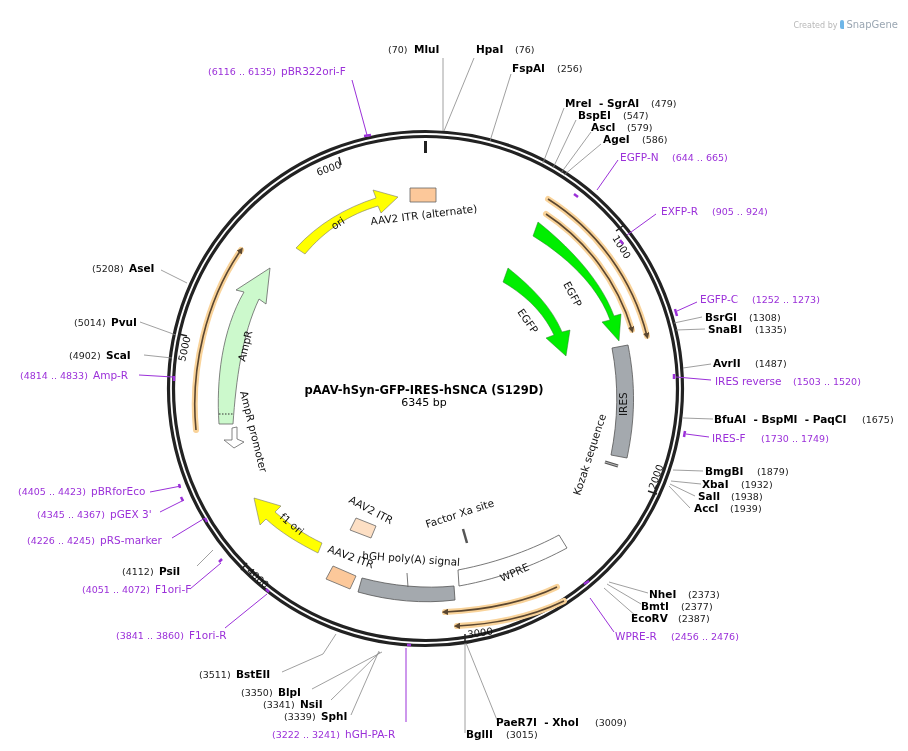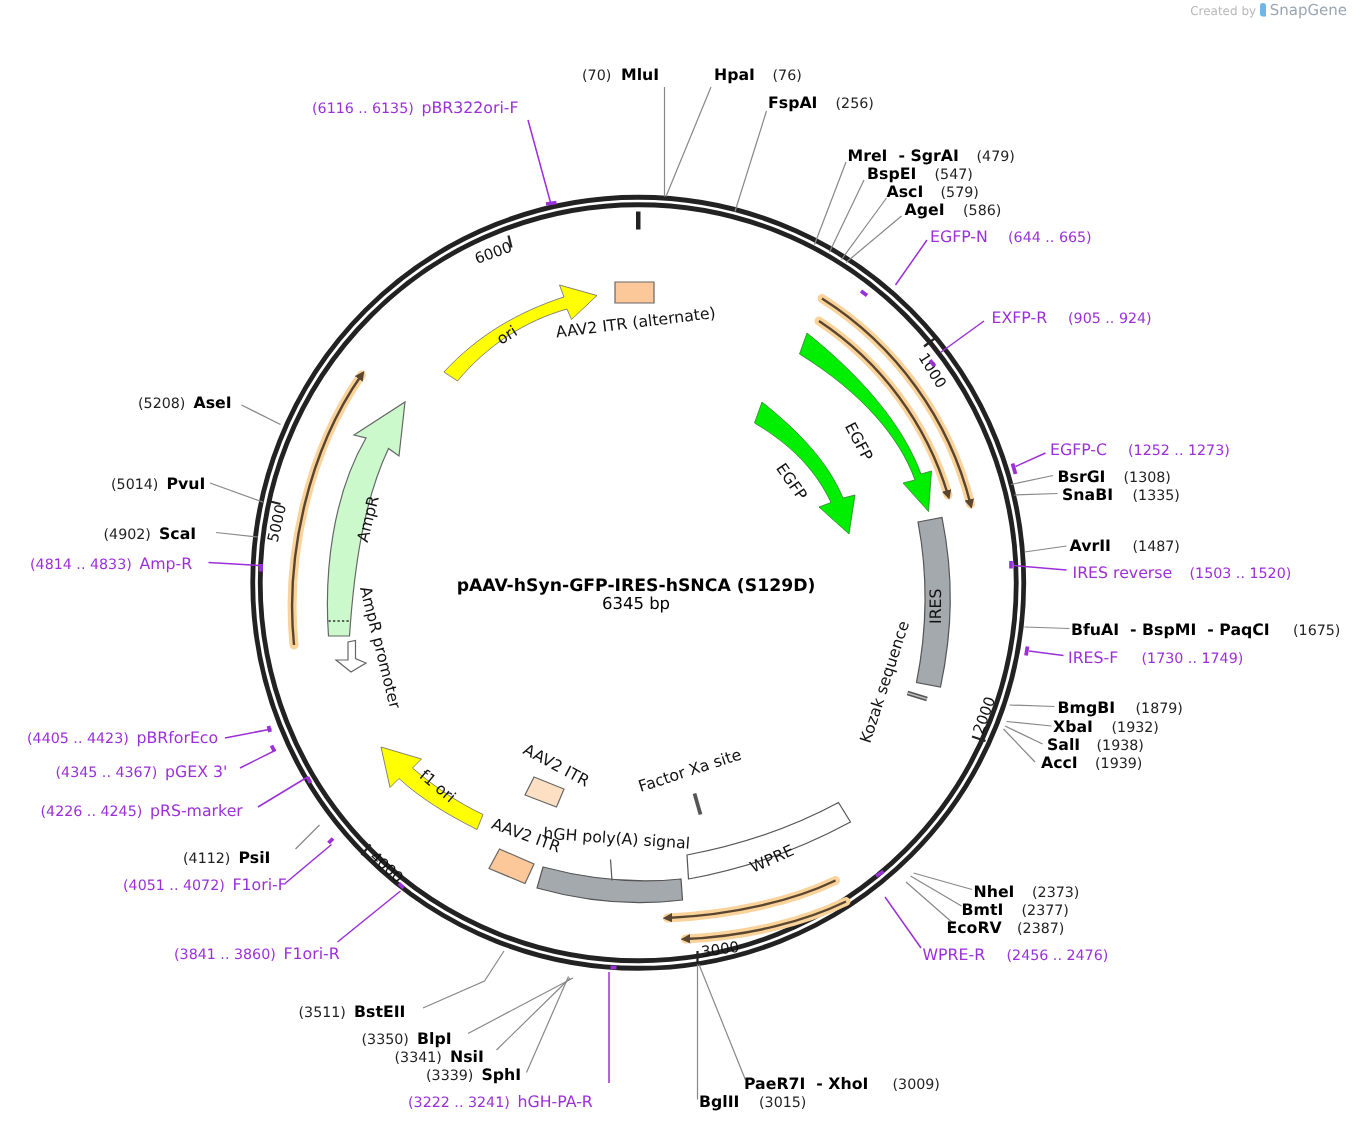--- a/index.html
+++ b/index.html
@@ -6,21 +6,21 @@
   body { width:908px; height:751px; position:relative; overflow:hidden; font-family:"DejaVu Sans", sans-serif; }
   #map { position:absolute; left:0; top:0; }
   .enz { font-family:"DejaVu Sans", sans-serif; font-weight:bold; font-size:10.5px; fill:#000; }
   .pos { font-family:"DejaVu Sans", sans-serif; font-size:9.5px; fill:#222; }
   .prm { font-family:"DejaVu Sans", sans-serif; font-size:10.5px; fill:#9b30d9; }
   .prmpos { font-family:"DejaVu Sans", sans-serif; font-size:9.5px; fill:#9b30d9; }
   .flab { font-family:"DejaVu Sans", sans-serif; font-size:10.5px; fill:#111; }
   .tick { font-family:"DejaVu Sans", sans-serif; font-size:10px; fill:#111; }
   .title { font-family:"DejaVu Sans", sans-serif; font-weight:bold; font-size:11.5px; fill:#000; }
   .sub { font-family:"DejaVu Sans", sans-serif; font-size:11px; fill:#000; }
-  .credit { position:absolute; right:10px; top:2px; font-family:"DejaVu Sans", sans-serif; font-size:8px; color:#b8b8b8; }
+  .credit { position:absolute; right:10px; top:19px; font-family:"DejaVu Sans", sans-serif; font-size:8px; color:#b8b8b8; }
   .credit b { color:#9aa6b2; font-size:10px; font-weight:normal; }
   .credit .logo { display:inline-block; width:4px; height:9px; background:#6fb6e8; border-radius:2px 2px 0 2px; margin:0 2px -1px 3px; }
 </style>
 </head>
 <body>
 
 <div class="credit">
   <span>Created by</span><span class="logo"></span><b>SnapGene</b>
 </div>
 

